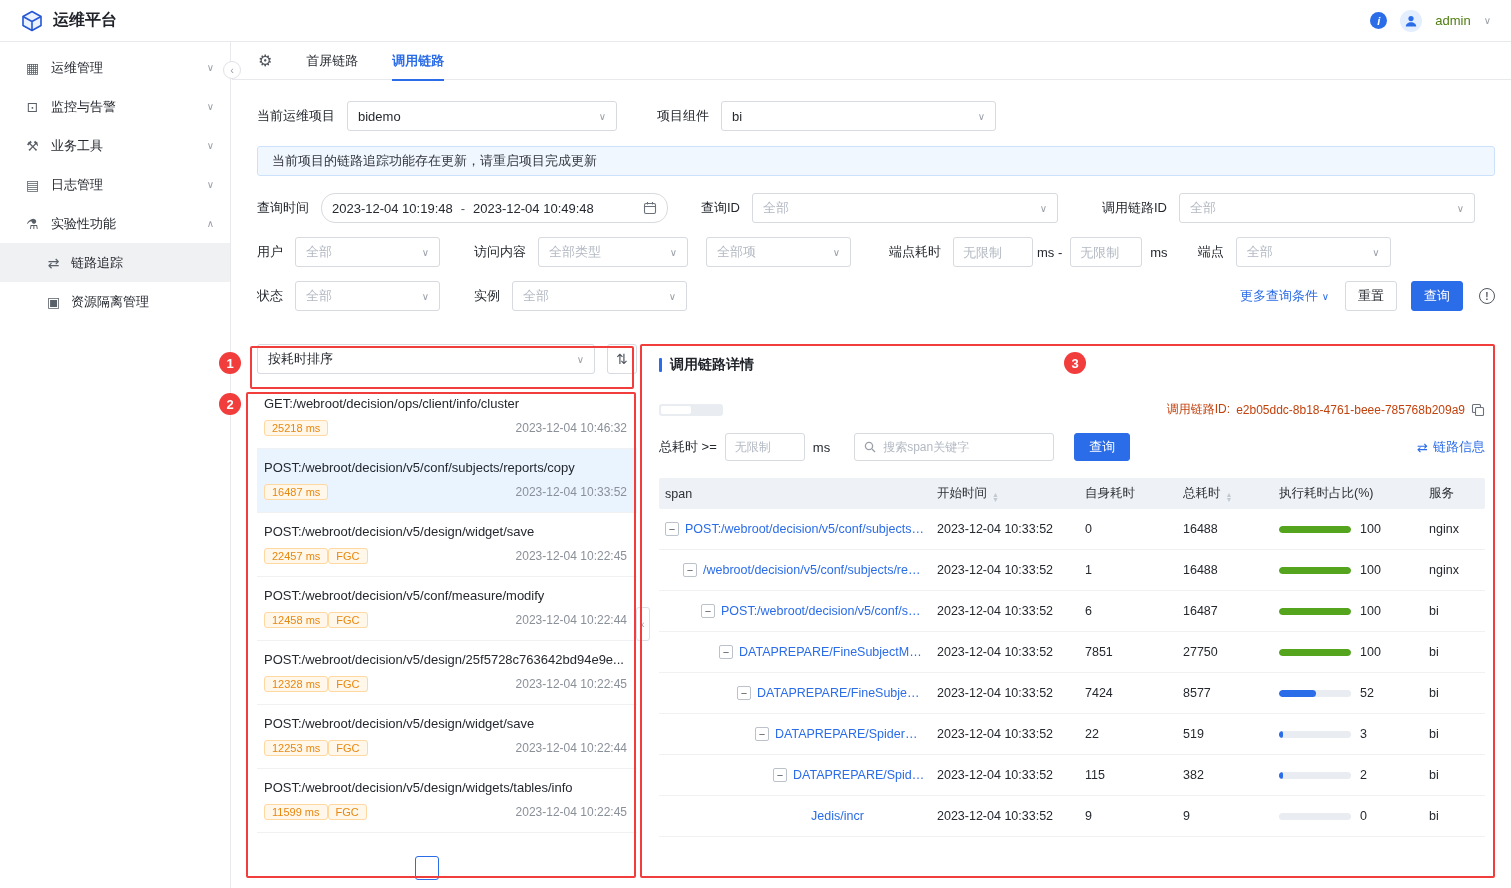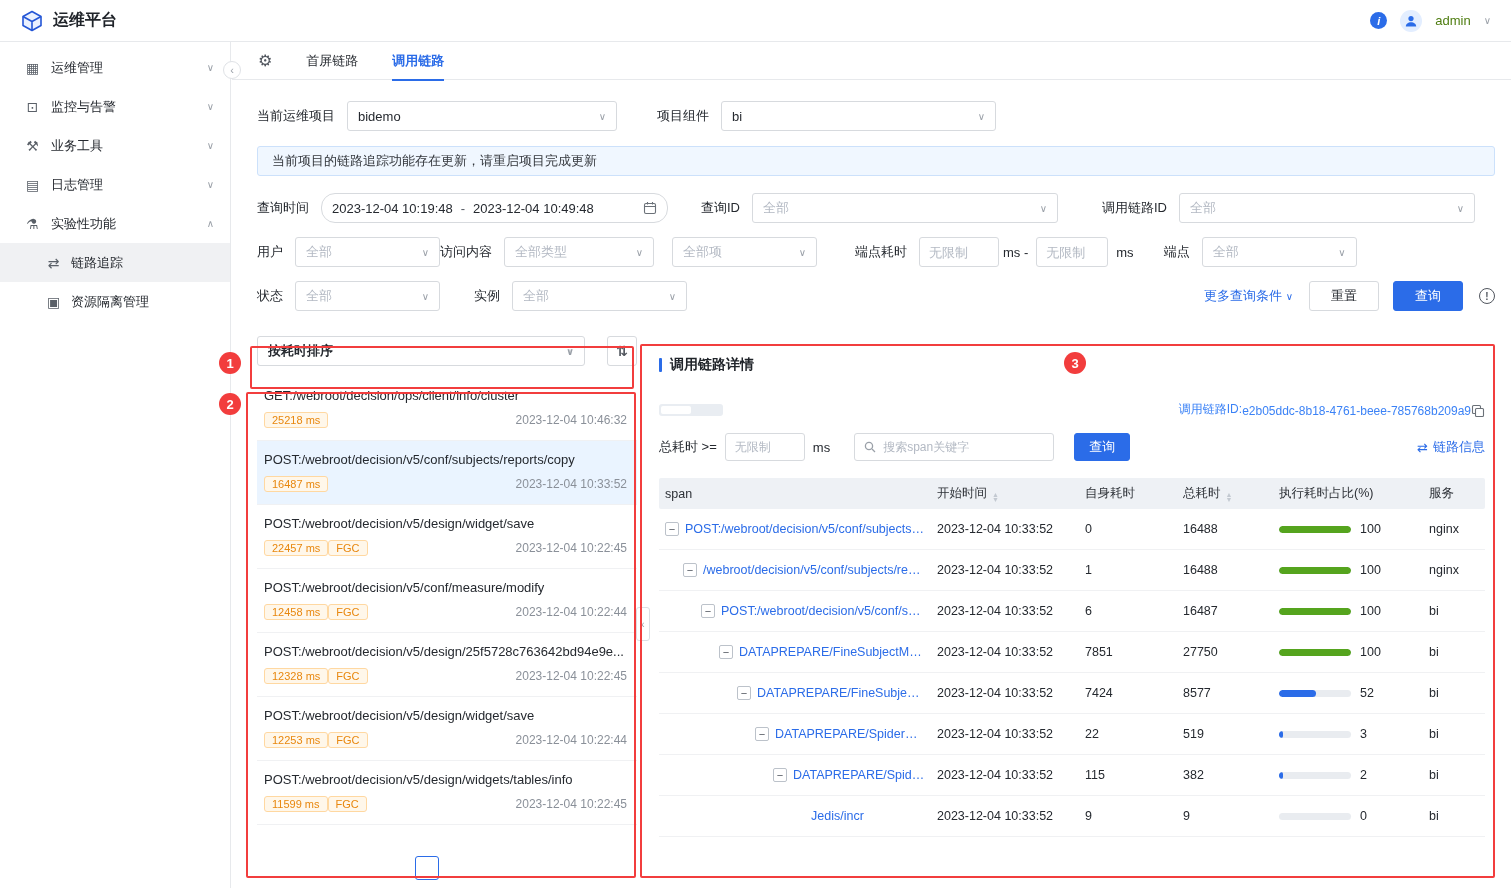--- a/index.html
+++ b/index.html
@@ -44,34 +44,34 @@
   .flabel { color:#25292f; margin-right:12px; white-space:nowrap; }
   .select { height:30px; border:1px solid #d7dade; border-radius:3px; background:#fff;
     display:flex; align-items:center; padding:0 10px; cursor:pointer; }
   .select .val { flex:1; color:#25292f; white-space:nowrap; overflow:hidden; }
   .select .ph { flex:1; color:#b3b9c3; white-space:nowrap; overflow:hidden; }
   .select .chev { margin-left:8px; }
   .date-range { gap:8px;border-radius:14px; }
   .date-range .dsep { color:#51565e; }
   .alert { margin-top:14px; height:30px; flex:none; background:#f0f7ff; border:1px solid #cce1fb;
     border-radius:3px; display:flex; align-items:center; padding:0 14px; color:#33373d; }
-  .btn { height:30px; padding:0 21px; border:1px solid #d7dade; border-radius:3px; background:#fff;
+  .btn { height:30px; padding:0 12px; border:1px solid #d7dade; border-radius:3px; background:#fff;
     display:inline-flex; align-items:center; cursor:pointer; color:#25292f; font-family:inherit; font-size:13px; }
   .btn.primary { background:#2b6ce8; border-color:#2b6ce8; color:#fff; }
   .link { color:#2b6ce8; cursor:pointer; white-space:nowrap; }
   .warn-dot { width:16px; height:16px; border-radius:50%; border:1.5px solid #51565e; color:#51565e;
     font-size:10px; font-weight:bold; display:flex; align-items:center; justify-content:center; cursor:pointer; }
   .num-input { height:30px; border:1px solid #d7dade; border-radius:3px; padding:0 9px;
     font-family:inherit; font-size:13px; color:#25292f; outline:none; }
   .num-input::placeholder { color:#b3b9c3; }
   .unit { color:#25292f; white-space:nowrap; }
   
   .bottom { display:flex; gap:8px; margin-top:24px; flex:1; min-height:0; }
   .left-col { width:380px; flex:none; display:flex; flex-direction:column; }
-  .sort-row { display:flex; gap:22px; flex:none;font-weight:bold; }
+  .sort-row { display:flex; gap:12px; margin-top:8px; flex:none; }
   .sort-row .select { flex:1; }
   .sort-btn { width:30px; height:30px; border:1px solid #d7dade; border-radius:3px; background:#fff;
     display:flex; align-items:center; justify-content:center; color:#51565e; font-size:14px; cursor:pointer; }
   .req-list { margin-top:11px; flex:1; min-height:0; overflow:hidden; }
   .req-item { padding:11px 10px 12px 7px; border-bottom:1px solid #f0f1f3; cursor:pointer; }
   .req-item.active { background:#eaf4ff; }
   .req-title { color:#25292f; white-space:nowrap; overflow:hidden; }
   .req-meta { display:flex; align-items:center; margin-top:9px; gap:0; }
   .badge { font-size:11px; padding:1px 7px; border-radius:3px; border:1px solid #ffd8a1;
     background:#fff7ea; color:#e8870e; white-space:nowrap; }
@@ -83,21 +83,21 @@
   .page.active { border:1px solid #2b6ce8; color:#2b6ce8; }
   
   .right-col { flex:1; min-width:0; background:#fff; padding:20px 10px 0 14px; display:flex; flex-direction:column; }
   .detail-title-row { display:flex; align-items:center; gap:8px; flex:none; }
   .title-bar { width:3px; height:14px; background:#2b6ce8; border-radius:1px; }
   .detail-title { font-size:14px; font-weight:bold; color:#20242a; }
   .detail-tabs-row { display:flex; align-items:center; margin-top:27px; flex:none; }
   .seg { display:inline-flex; background:#e9edf2; border-radius:3px; padding:2px; }
   .seg-item { padding:4px 15px; border-radius:2px; color:#51565e; cursor:pointer; white-space:nowrap; }
   .seg-item.active { background:#fff; color:#2b6ce8; }
-  .trace-id { margin-left:auto; display:flex; align-items:flex-end; gap:0; font-size:12px; color:#3b82f6; white-space:nowrap; }
+  .trace-id { margin-left:auto; display:flex; align-items:center; gap:6px; font-size:12px; color:#c2410c; white-space:nowrap; }
   .copy-icon { cursor:pointer; display:flex; }
   .detail-filter { display:flex; align-items:center; margin-top:15px; gap:8px; flex:none; }
   .detail-filter .num-input { width:80px; height:28px; font-size:12px; }
   .search-box { display:flex; align-items:center; height:28px; border:1px solid #d7dade; border-radius:3px;
     padding:0 9px; width:200px; gap:7px; }
   .search-box input { border:none; outline:none; flex:1; min-width:0; font-size:12px; font-family:inherit; color:#25292f; }
   .search-box input::placeholder { color:#b3b9c3; }
   .btn.small { height:28px; padding:0 14px; font-size:13px; }
   .link-info { margin-left:auto; color:#2b6ce8; display:flex; align-items:center; gap:5px; cursor:pointer; font-size:13px; }
   .span-table { margin-top:17px; flex:1; min-height:0; overflow:hidden; }
@@ -255,21 +255,21 @@
         <span class="chev">∨</span>
       </div>
     </div>
 
     <div class="frow" style="margin-top:12px">
       <span class="flabel">用户</span>
       <div class="select" style="width:145px">
         <span class="ph">全部</span>
         <span class="chev">∨</span>
       </div>
-      <span class="flabel" style="">访问内容</span>
+      <span class="flabel" style="margin-left:34px">访问内容</span>
       <div class="select" style="width:150px">
         <span class="ph">全部类型</span>
         <span class="chev">∨</span>
       </div>
       <div class="select" style="width:145px;margin-left:18px">
         <span class="ph">全部项</span>
         <span class="chev">∨</span>
       </div>
       <span class="flabel" style="margin-left:38px">端点耗时</span>
       <input class="num-input" style="width: 80px;" placeholder="无限制">

